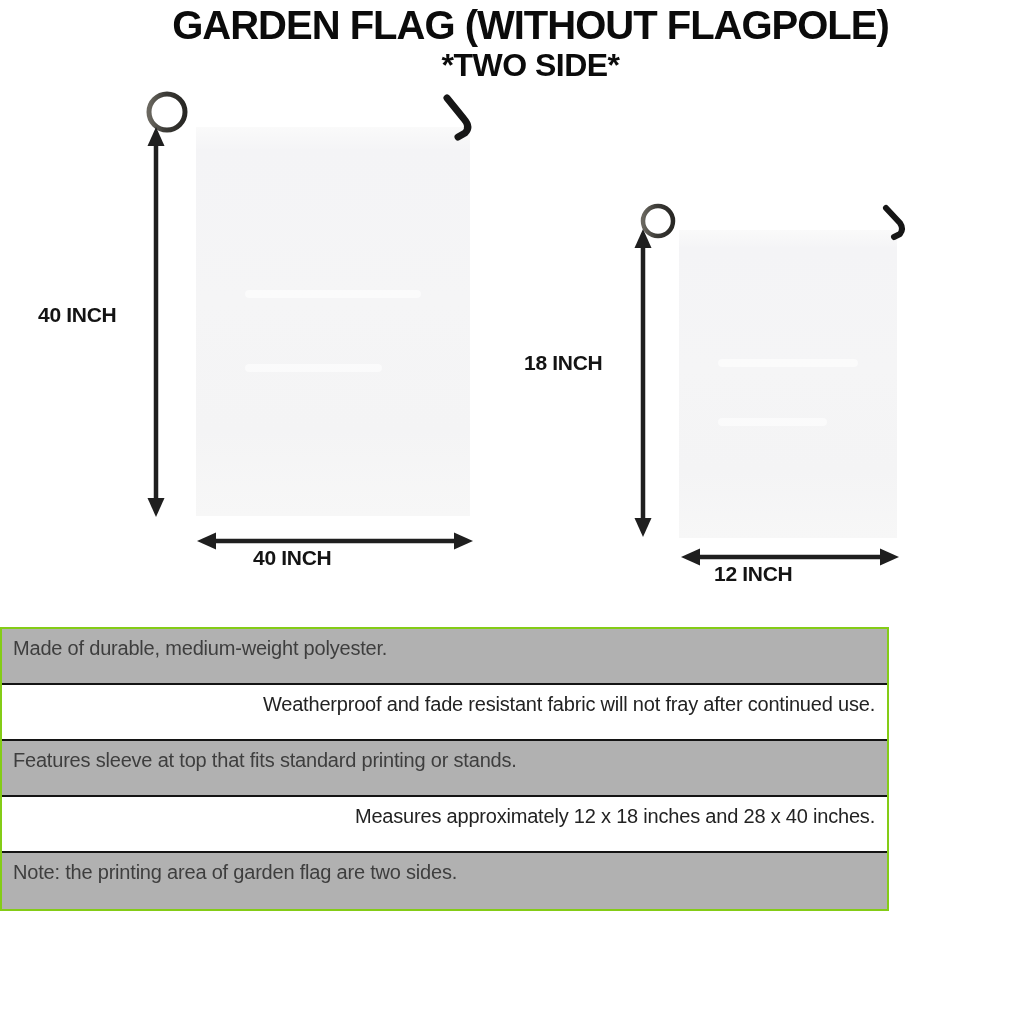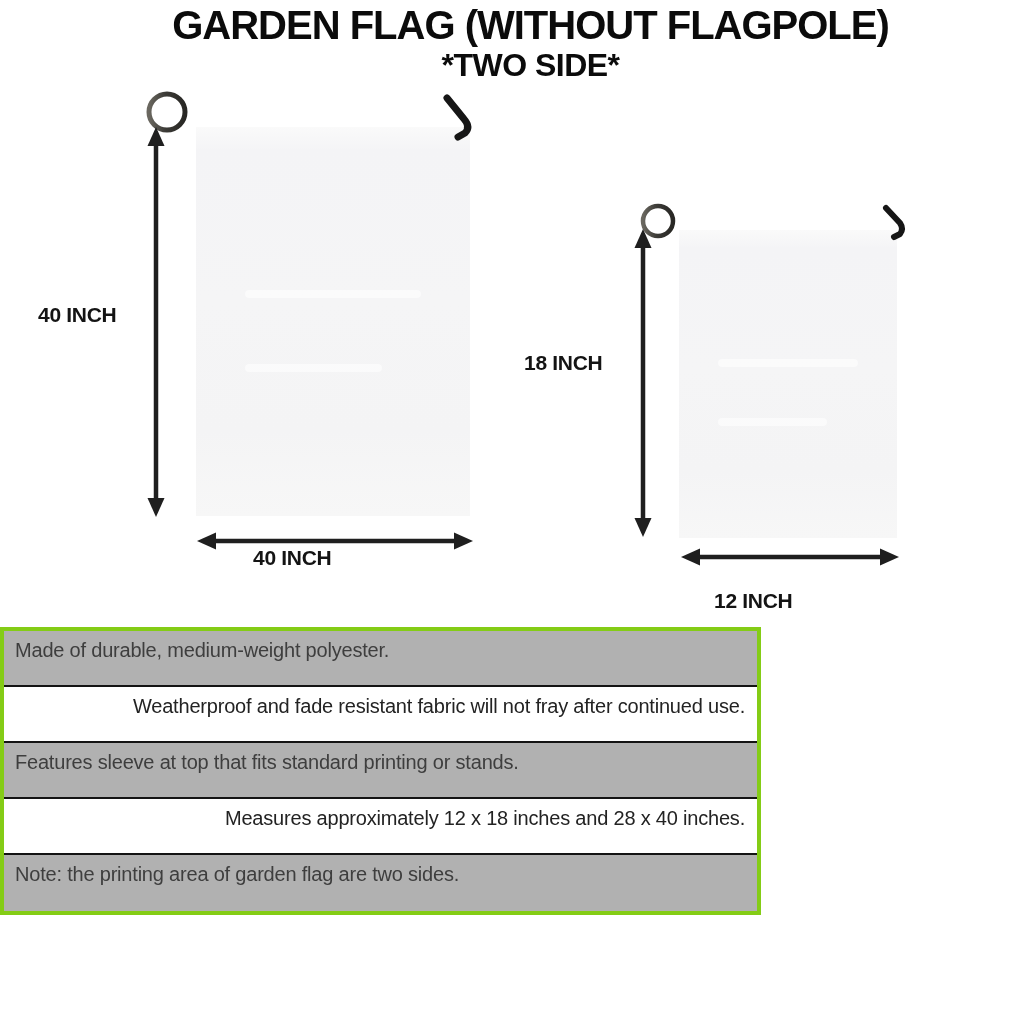--- a/index.html
+++ b/index.html
@@ -23,24 +23,24 @@
   .flag .streak.s2 { top: 61%; width: 50%; }
 
   
   svg.overlay { position: absolute; left: 0; top: 0; width: 1024px; height: 1024px; pointer-events: none; }
 
   
   .dim-label { position: absolute; font-size: 21px; font-weight: 700; color: #141414; letter-spacing: -0.3px; text-align: left; }
   .lbl-40 { left: 38px;  top: 303px; width: 135px; }
   .lbl-28 { left: 253px; top: 546px; width: 155px; }
   .lbl-18 { left: 524px; top: 351px; width: 135px; }
-  .lbl-12 { left: 714px; top: 562px; width: 155px; margin-top: 27px; }
+  .lbl-12 { left: 714px; top: 562px; width: 155px; }
 
   
-  .features { position: absolute; left: 0; top: 627px; width: 761px; border: 4px solid #84cc16; background: #c2410c; }
+  .features { position: absolute; left: 0; top: 627px; width: 889px; border: 2px solid #84cc16; background: #c2410c; }
   .feature-row { height: 56px; border-bottom: 2px solid #141414; padding: 6px 12px 0 11px; font-size: 20px; letter-spacing: -0.2px; line-height: 26px; }
   .feature-row:last-child { border-bottom: none; }
   .feature-row.shaded { background: #b1b1b1; color: #3e3e3e; }
   .feature-row.plain  { background: #ffffff; color: #232323; text-align: right; }
 </style>
 </head>
 <body>
 
 <div class="canvas">
 

